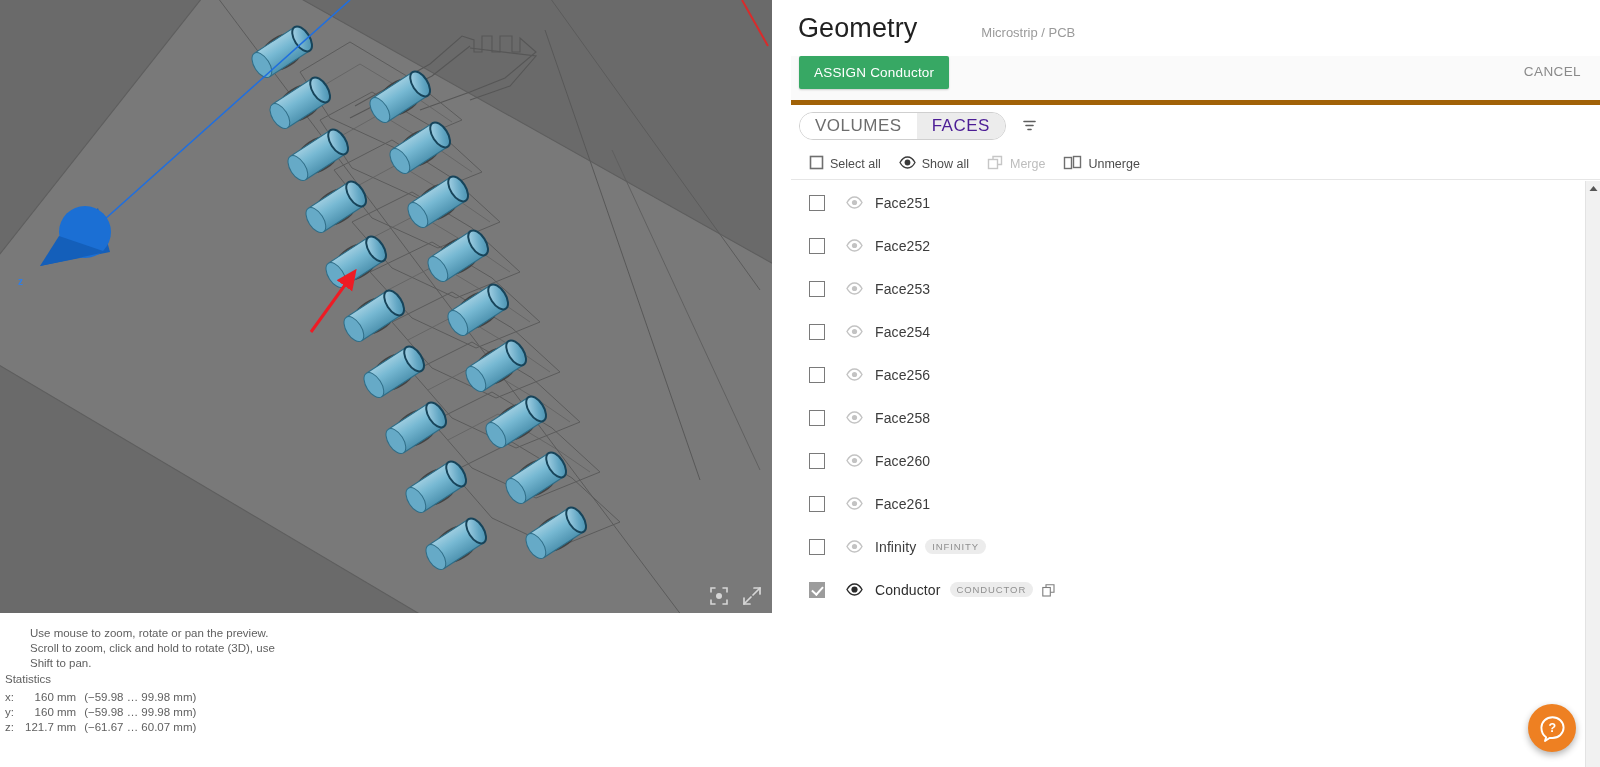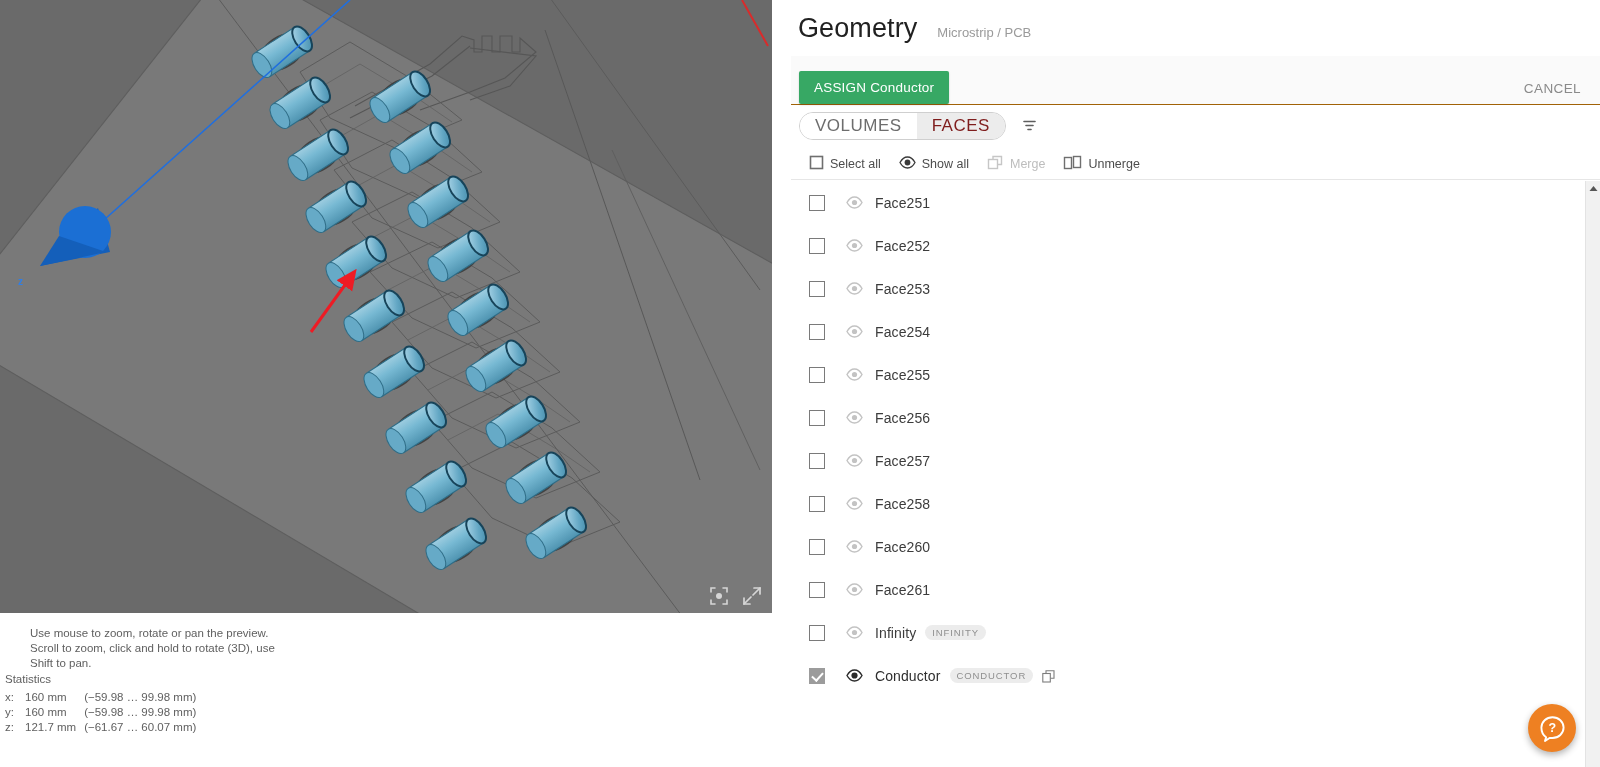--- a/index.html
+++ b/index.html
@@ -63,60 +63,61 @@
   #stats-table {
     position: absolute;
     left: 5px; top: 690px;
     font-size: 11.5px;
     color: #606060;
     border-collapse: collapse;
     line-height: 15px;
   }
   #stats-table td { padding: 0 0 0 0; white-space: nowrap; vertical-align: top; }
   #stats-table td.ax { width: 20px; }
-  #stats-table td.val { text-align: left; padding-right: 8px; }
+  #stats-table td.val { text-align: right; padding-right: 8px; }
   #stats-table td.rng { }
 
   
   #right-col {
     position: relative;
     width: 810px;
     height: 767px;
     background: #ffffff;
     flex: 0 0 810px;
     border-left: 1px solid #ffffff;
   }
 
   #panel-header {
     position: absolute;
     left: 0; top: 0;
     width: 810px; height: 56px;
     display: flex; align-items: center;
     padding-left: 7px;
+    gap: 44px;
   }
   #page-title {
     font-size: 27px;
     font-weight: 400;
     color: #212121;
     letter-spacing: 0.1px;
   }
   #page-subtitle {
     font-size: 13px;
     color: #9a9a9a;
     margin-left: 20px;
     padding-top: 8px;
   }
 
   #action-bar {
     position: absolute;
     left: 0; top: 56px;
     width: 810px; height: 49px;
     background: #fafafa;
-    border-bottom: 1px solid #a16207;
-    display: flex; align-items: flex-end;
+    border-bottom: 5px solid #a16207;
+    display: flex; align-items: flex-start;
   }
   #assign-btn {
     margin-left: 8px;
     height: 33px;
     padding: 0 15px;
     background: #37a864;
     color: #ffffff;
     border: none;
     border-radius: 2px;
     font-size: 13.5px;
@@ -160,21 +161,21 @@
     min-width: 76px;
     padding: 0 15px;
     font-size: 17px;
     letter-spacing: .5px;
     color: #6d6d6d;
     background: #ffffff;
     border: none;
     font-family: "Liberation Sans", sans-serif;
     cursor: pointer;
   }
-  .seg-btn.active { background: #ececec; color: #7f1d1d; text-align: right; }
+  .seg-btn.active { background: #ececec; color: #4c1d95; text-align: right; }
   #filter-icon-btn {
     margin-left: 12px;
     width: 24px; height: 24px;
     display: flex; align-items: center; justify-content: center;
     cursor: pointer;
     background: none; border: none; padding: 0;
   }
 
   
   #tools-row {
@@ -666,45 +667,21 @@
         <div class="row">
           <div class="cb">
             <span class="box"></span>
           </div>
           <div class="eye">
             <svg width="17" height="13" viewBox="0 0 17 13">
               <path d="M8.5,1 C13,1 16,6.5 16,6.5 C16,6.5 13,12 8.5,12 C4,12 1,6.5 1,6.5 C1,6.5 4,1 8.5,1 Z" fill="none" stroke="#c3c3c3" stroke-width="1.4"></path>
               <circle cx="8.5" cy="6.5" r="2.6" fill="#c3c3c3"></circle>
             </svg>
           </div>
-          <div><span class="label">Face255</span></div>
-        </div>
-        <div class="row">
-          <div class="cb">
-            <span class="box"></span>
-          </div>
-          <div class="eye">
-            <svg width="17" height="13" viewBox="0 0 17 13">
-              <path d="M8.5,1 C13,1 16,6.5 16,6.5 C16,6.5 13,12 8.5,12 C4,12 1,6.5 1,6.5 C1,6.5 4,1 8.5,1 Z" fill="none" stroke="#c3c3c3" stroke-width="1.4"></path>
-              <circle cx="8.5" cy="6.5" r="2.6" fill="#c3c3c3"></circle>
-            </svg>
-          </div>
           <div><span class="label">Face256</span></div>
-        </div>
-        <div class="row">
-          <div class="cb">
-            <span class="box"></span>
-          </div>
-          <div class="eye">
-            <svg width="17" height="13" viewBox="0 0 17 13">
-              <path d="M8.5,1 C13,1 16,6.5 16,6.5 C16,6.5 13,12 8.5,12 C4,12 1,6.5 1,6.5 C1,6.5 4,1 8.5,1 Z" fill="none" stroke="#c3c3c3" stroke-width="1.4"></path>
-              <circle cx="8.5" cy="6.5" r="2.6" fill="#c3c3c3"></circle>
-            </svg>
-          </div>
-          <div><span class="label">Face257</span></div>
         </div>
         <div class="row">
           <div class="cb">
             <span class="box"></span>
           </div>
           <div class="eye">
             <svg width="17" height="13" viewBox="0 0 17 13">
               <path d="M8.5,1 C13,1 16,6.5 16,6.5 C16,6.5 13,12 8.5,12 C4,12 1,6.5 1,6.5 C1,6.5 4,1 8.5,1 Z" fill="none" stroke="#c3c3c3" stroke-width="1.4"></path>
               <circle cx="8.5" cy="6.5" r="2.6" fill="#c3c3c3"></circle>
             </svg>

